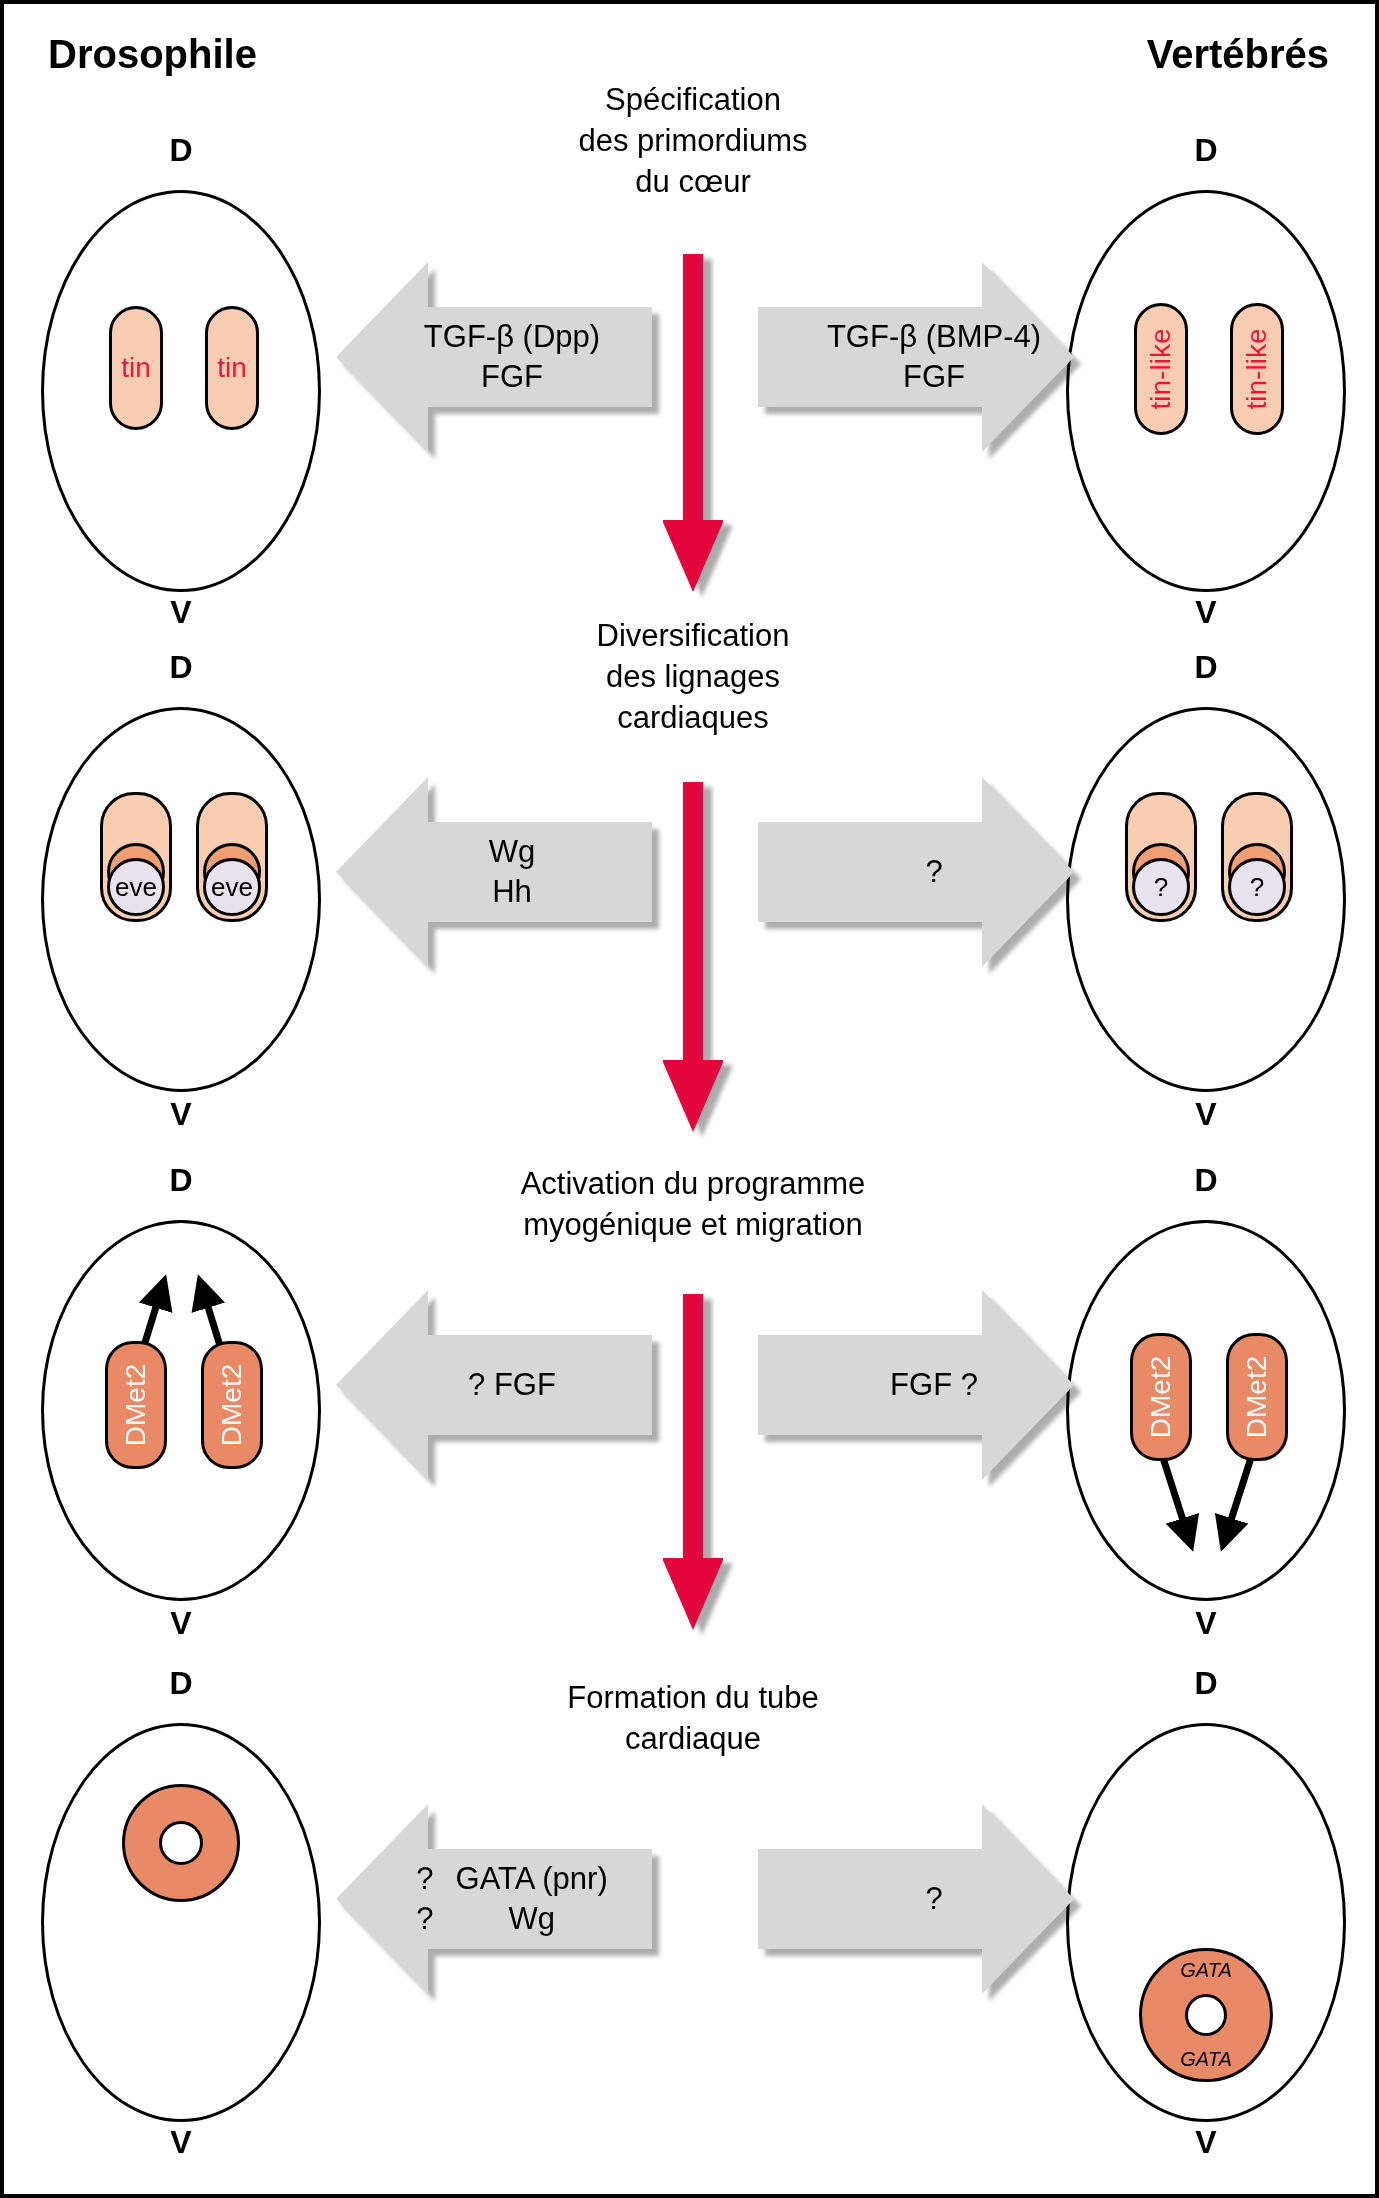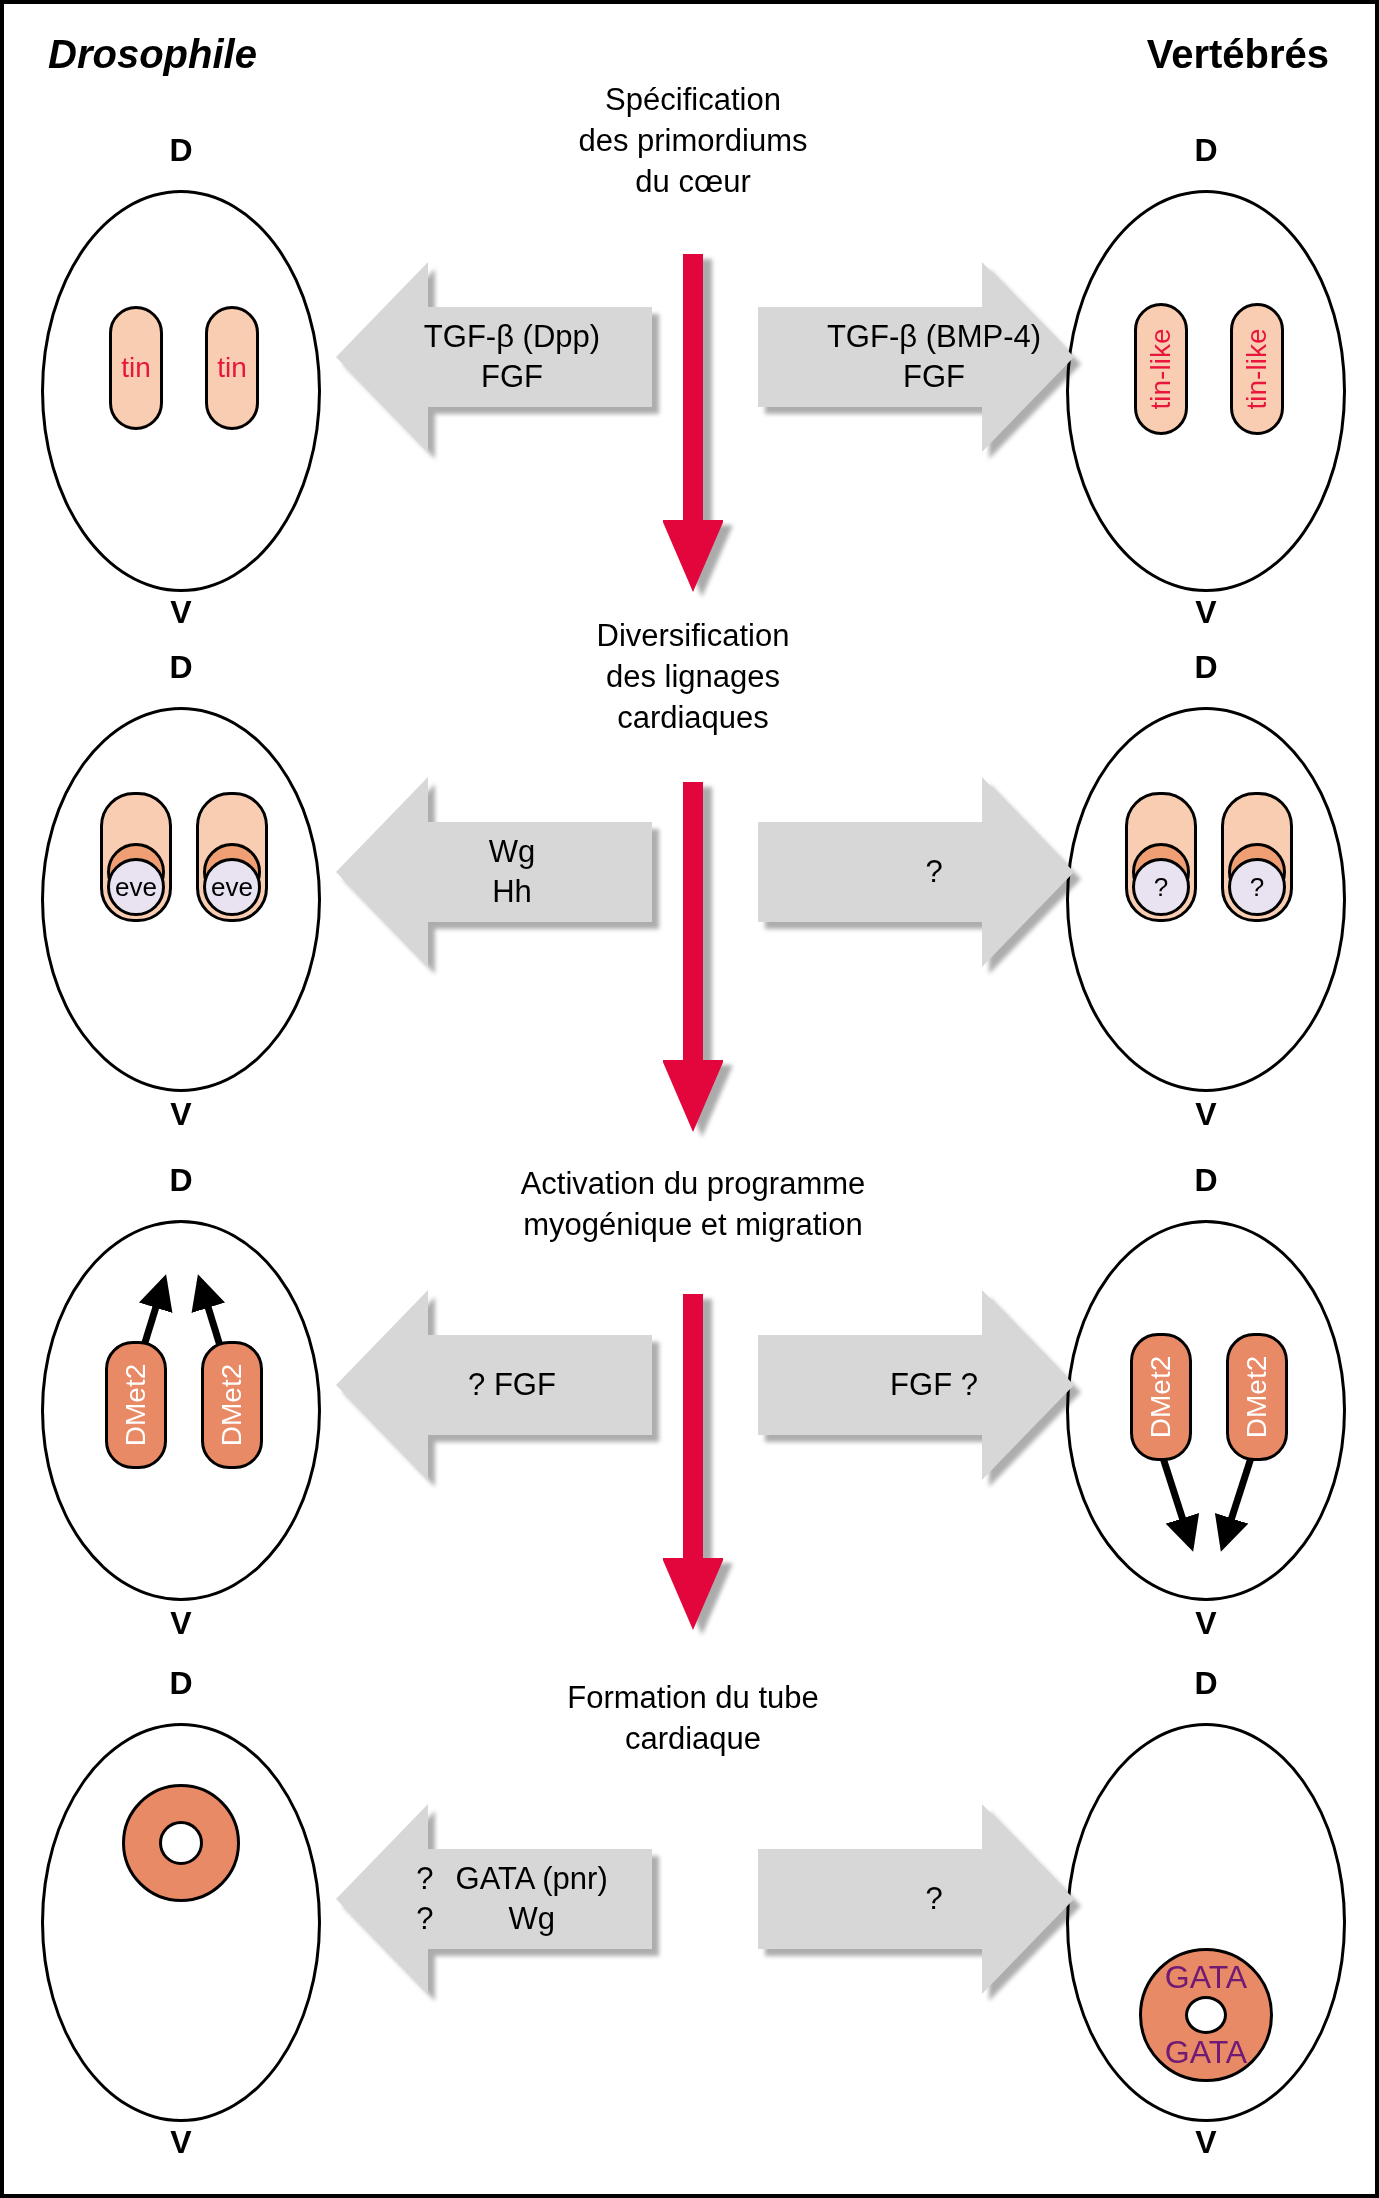--- a/index.html
+++ b/index.html
@@ -84,30 +84,30 @@
   .donut {
     position:absolute; border-radius:50%; border:3px solid #000;
     background:var(--coral,#e98a66);
   }
   .donut .hole {
     width:44px; height:44px; border-radius:50%; border:3px solid #000; background:#fff;
   }
   .donut.plain .hole { position:absolute; left:50%; top:50%; transform:translate(-50%,-50%); }
   .donut.gata {
     display:flex; flex-direction:column; align-items:center; justify-content:space-between;
-    padding:8px 0; color:#701a75; font-size:32px;
+    padding:8px 0; color:#000000; font-size:20px;font-style:italic;
   }
   .donut.gata .hole { width:42px; height:42px; }
 </style>
 </head>
 <body>
 
 <div class="canvas">
 
-  <div class="abs col-title" style="left:44px; top:28px;font-style:italic;">Drosophile</div>
+  <div class="abs col-title" style="left:44px; top:28px;">Drosophile</div>
   <div class="abs col-title" style="right:46px; top:28px;">Vertébrés</div>
 
   <div class="abs stage-title" style="left:389px; top:76px;">Spécification
 des primordiums
 du cœur</div>
   <div class="abs stage-title" style="left:389px; top:612px;">Diversification
 des lignages
 cardiaques</div>
   <div class="abs stage-title" style="left:389px; top:1160px;">Activation du programme
 myogénique et migration</div>

